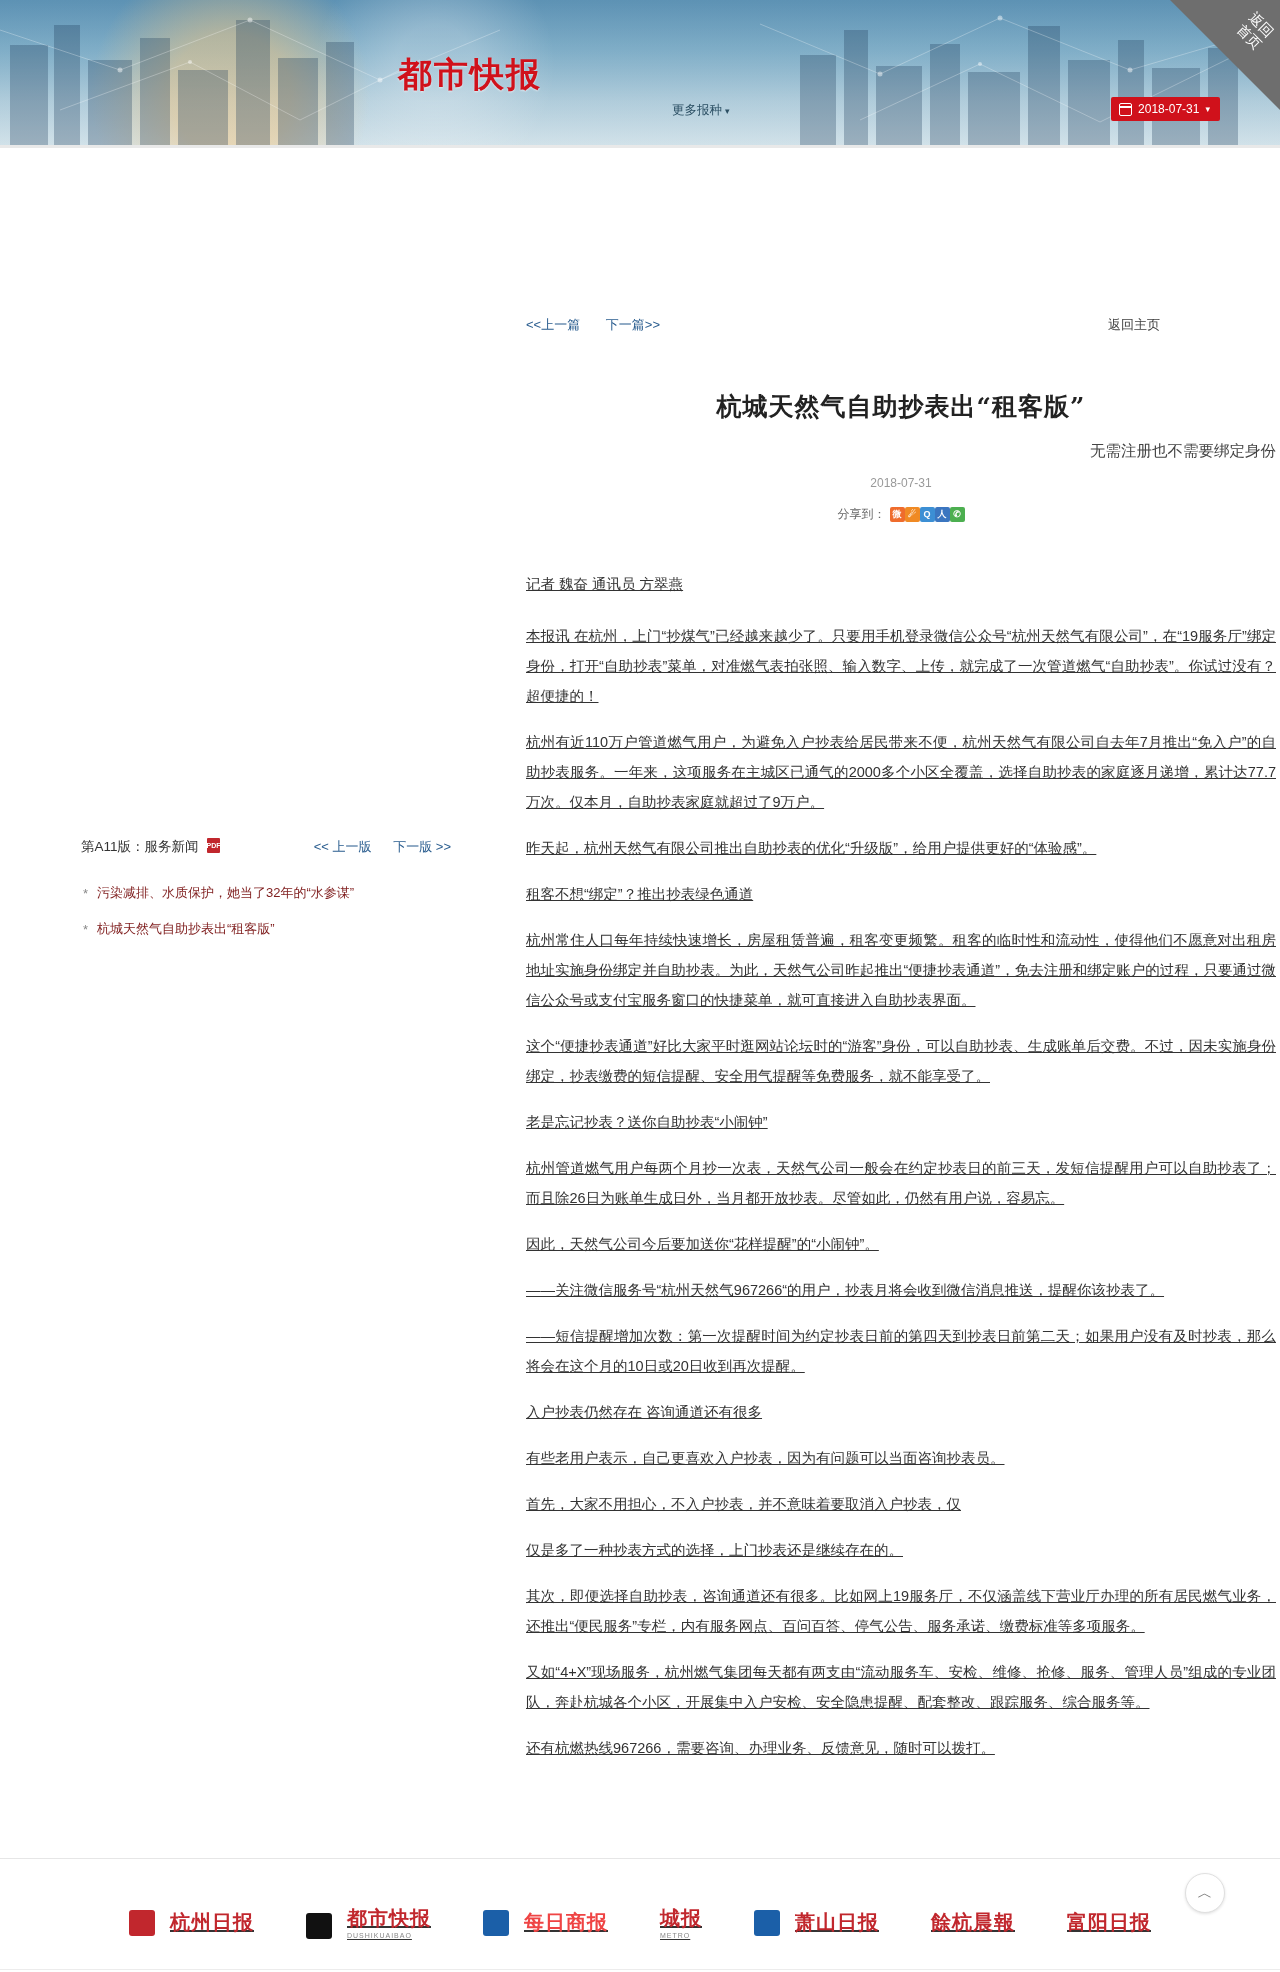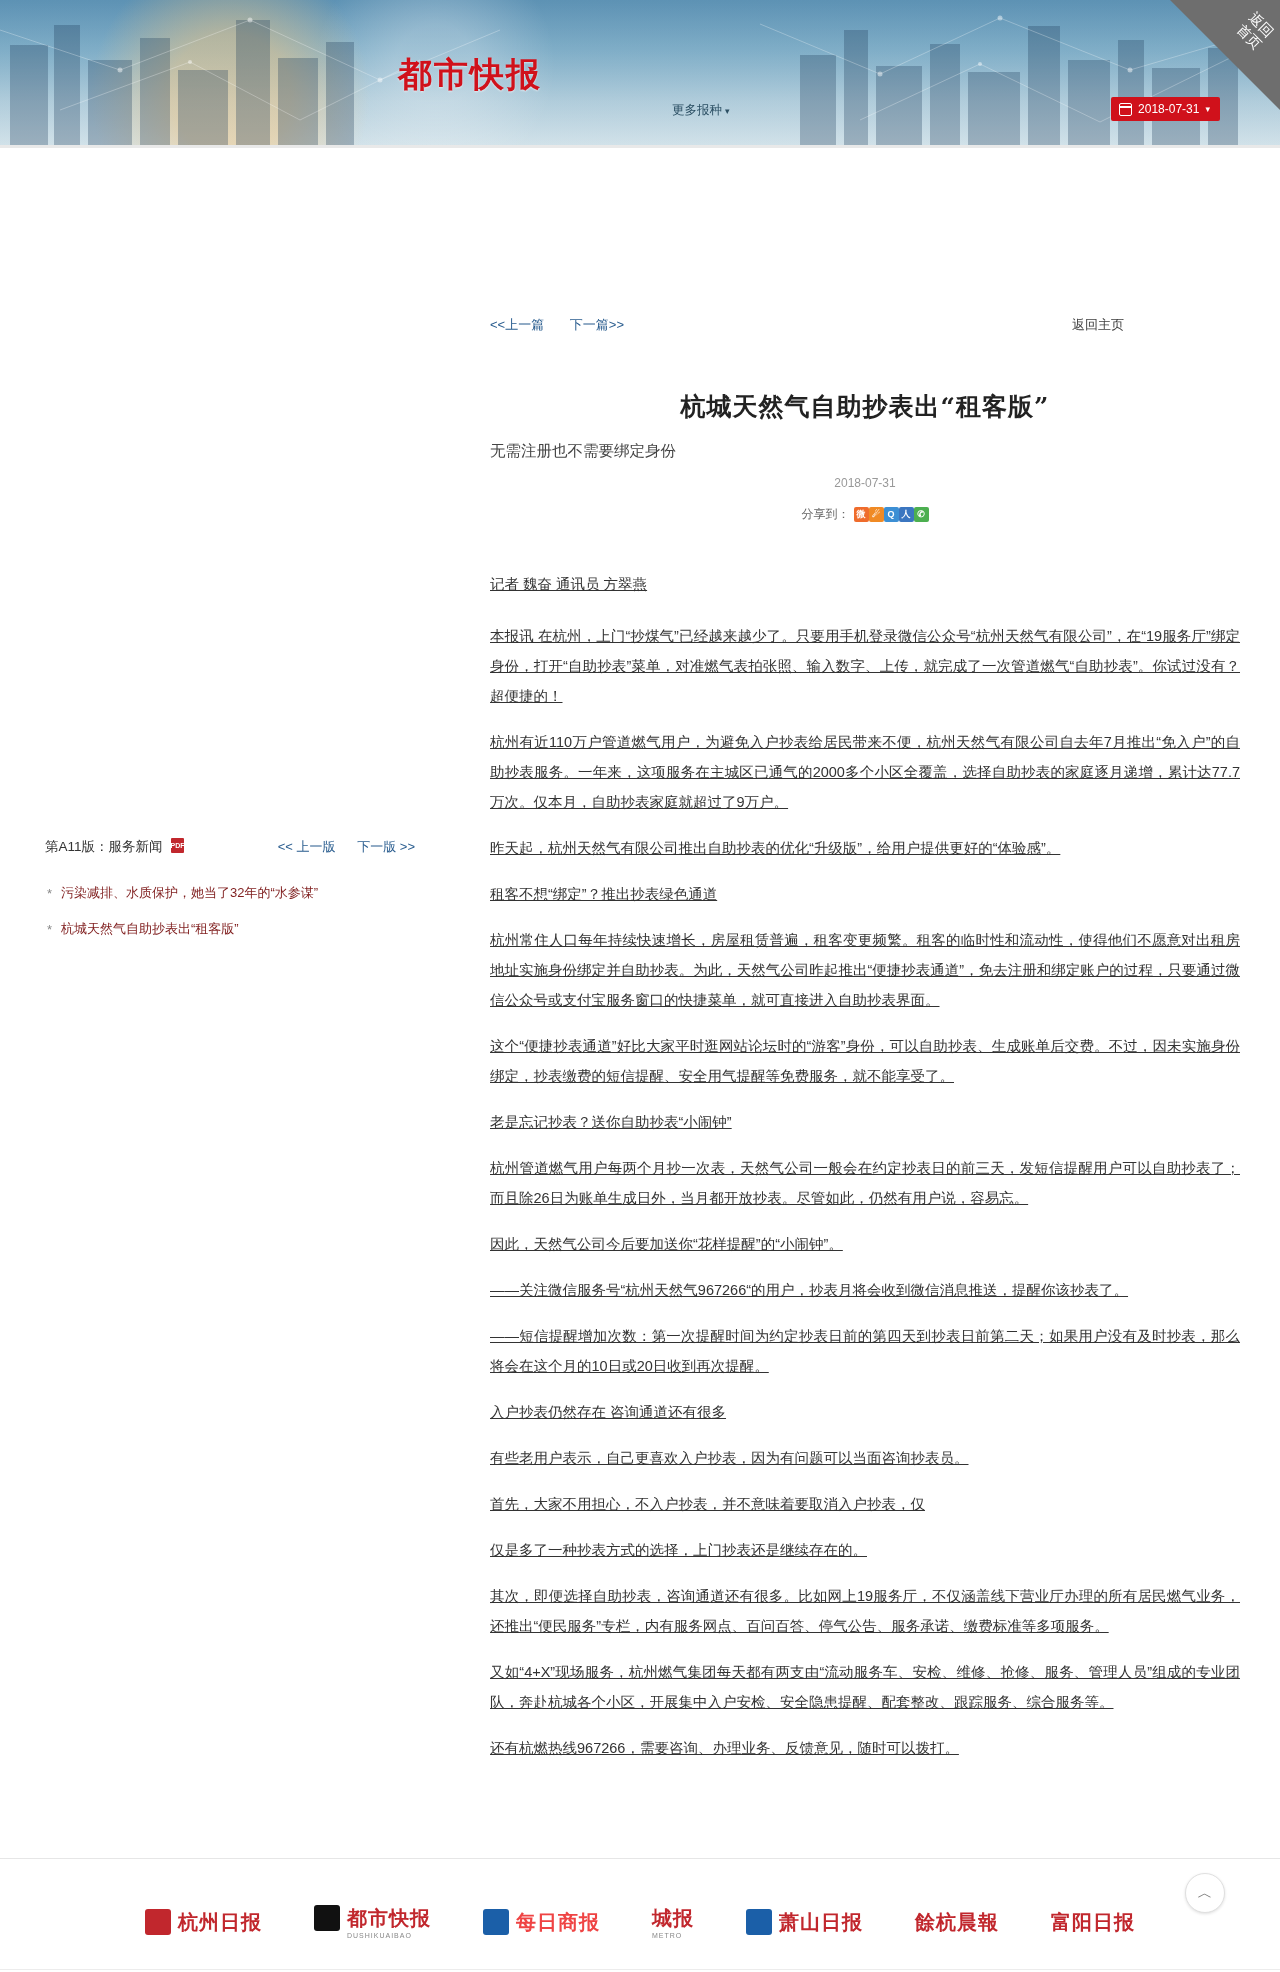--- a/index.html
+++ b/index.html
@@ -69,40 +69,40 @@
   .corner .lbl {
     position:absolute; right: 8px; top: 14px; width: 34px;
     color:#fff; font-size: 14px; line-height: 17px; text-align:center;
     transform: rotate(45deg); transform-origin: 50% 50%;
   }
 
   
   .hdr-rule { height: 3px; background: #e9e9e9; }
 
   
-  .main { position:relative; width: 1184px; min-height: 1680px; padding-bottom: 20px; }
+  .main { position:relative; width: 1184px; min-height: 1680px; padding-bottom: 20px; margin-left: 36px; }
 
   .topnav {
     position:absolute; left: 490px; top: 168px; font-size: 13px; color:#2a5d8f;
   }
   .topnav a { color:#2a5d8f; text-decoration:none; margin-right: 22px; }
   .backhome {
     position:absolute; right: 60px; top: 168px; font-size: 13px; color:#2a5d8f;
   }
 
   .article {
     position: absolute; left: 490px; top: 215px; width: 750px;
   }
   .art-title {
     text-align:center; font-family:"DejaVu Serif", serif;
     font-size: 25px; font-weight: bold; color:#222; letter-spacing:1px;
     padding-top: 10px;
   }
   .art-sub {
-    text-align:left; font-size: 15.5px; color:#444; margin-top: 18px;
+    text-align:right; font-size: 15.5px; color:#444; margin-top: 18px;
   }
   .art-date { text-align:center; font-size: 12px; color:#999; margin-top: 14px; }
 
   .share { display:flex; justify-content:center; align-items:center; gap:0; margin-top: 16px; font-size: 12px; color:#666;}
   .share .lab { margin-right: 4px; }
   .sicon { width: 15px; height: 15px; border-radius: 2px; display:inline-block; position:relative;
            font-size: 9px; color:#fff; text-align:center; line-height:15px; font-weight:bold;}
   .s-xl { background:#ef6c2c; }
   .s-rss{ background:#f08a24; }
   .s-qz { background:#3c8fd4; }
@@ -131,21 +131,21 @@
   .side-list li {
     font-size: 13px; color:#7f1d1d; margin-bottom: 18px; position:relative; padding-left: 16px;
   }
   .side-list li::before {
     content:"*"; position:absolute; left:2px; top:2px; color:#888;
   }
 
   
   .footer { border-top: 1px solid #e6e6e6; margin-top: 30px; padding: 34px 0 0; background:#fff; position:relative;}
   .logos { display:flex; justify-content:center; align-items:center; gap: 52px; padding: 12px 0 30px;}
-  .logo { display:flex; align-items:flex-start; gap:7px; }
+  .logo { display:flex; align-items:flex-end; gap:15px;text-decoration:underline; }
   .logo .mark { width: 26px; height: 26px; border-radius: 3px; background:#c1272d; display:inline-block; }
   .logo .mark.blue { background:#1b5fa8; }
   .logo .mark.dark { background:#111; }
   .logo .txt {
     font-family:"DejaVu Serif", serif; font-weight:bold; font-size: 20px; color:#c1272d; letter-spacing:1px;
   }
   .logo .txt.blue { color:#ef4444; }
   .logo .sub { font-size: 7px; color:#888; letter-spacing:1px; display:block; font-family:"Liberation Sans",sans-serif; font-weight:normal;}
   .copyright {
     border-top: 1px solid #ececec; text-align:center; font-size: 12px; color:#8a8a8a;

